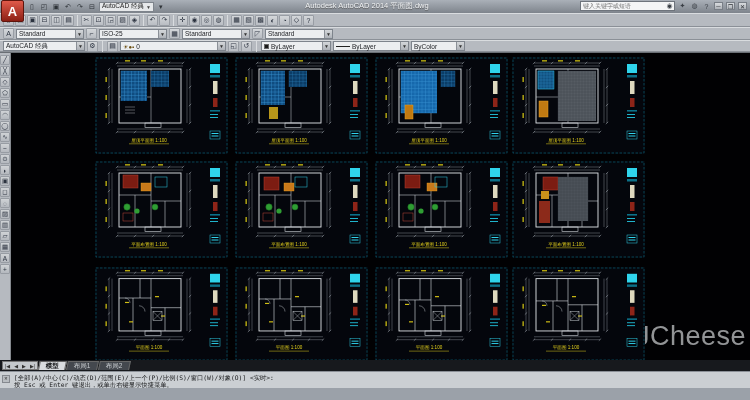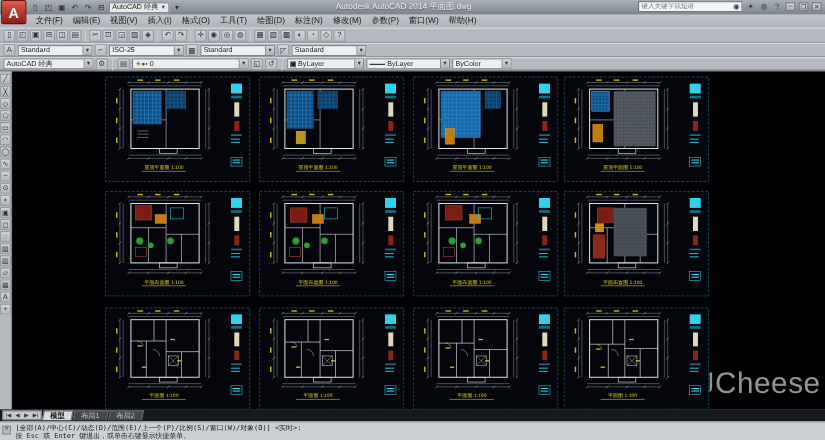--- a/index.html
+++ b/index.html
@@ -113,34 +113,20 @@
       </span>
       <span class="ti">✦</span>
       <span class="ti">◍</span>
       <span class="ti">?</span>
       <span class="winbtn">─</span>
       <span class="winbtn">❐</span>
       <span class="winbtn">✕</span>
     </div>
   </div>
 
-  <div class="menubar" id="menubar">
-      <span class="menu-item">文件(F)</span>
-      <span class="menu-item">编辑(E)</span>
-      <span class="menu-item">视图(V)</span>
-      <span class="menu-item">插入(I)</span>
-      <span class="menu-item">格式(O)</span>
-      <span class="menu-item">工具(T)</span>
-      <span class="menu-item">绘图(D)</span>
-      <span class="menu-item">标注(N)</span>
-      <span class="menu-item">修改(M)</span>
-      <span class="menu-item">参数(P)</span>
-      <span class="menu-item">窗口(W)</span>
-      <span class="menu-item">帮助(H)</span>
-    </div>
 
   <div class="toolbar tb1" id="toolbar1">
       <span class="tb-icon">▯</span>
       <span class="tb-icon">◰</span>
       <span class="tb-icon">▣</span>
       <span class="tb-icon">⊟</span>
       <span class="tb-icon">◫</span>
       <span class="tb-icon">▤</span>
       <span class="sep"></span>
       <span class="tb-icon">✂</span>

